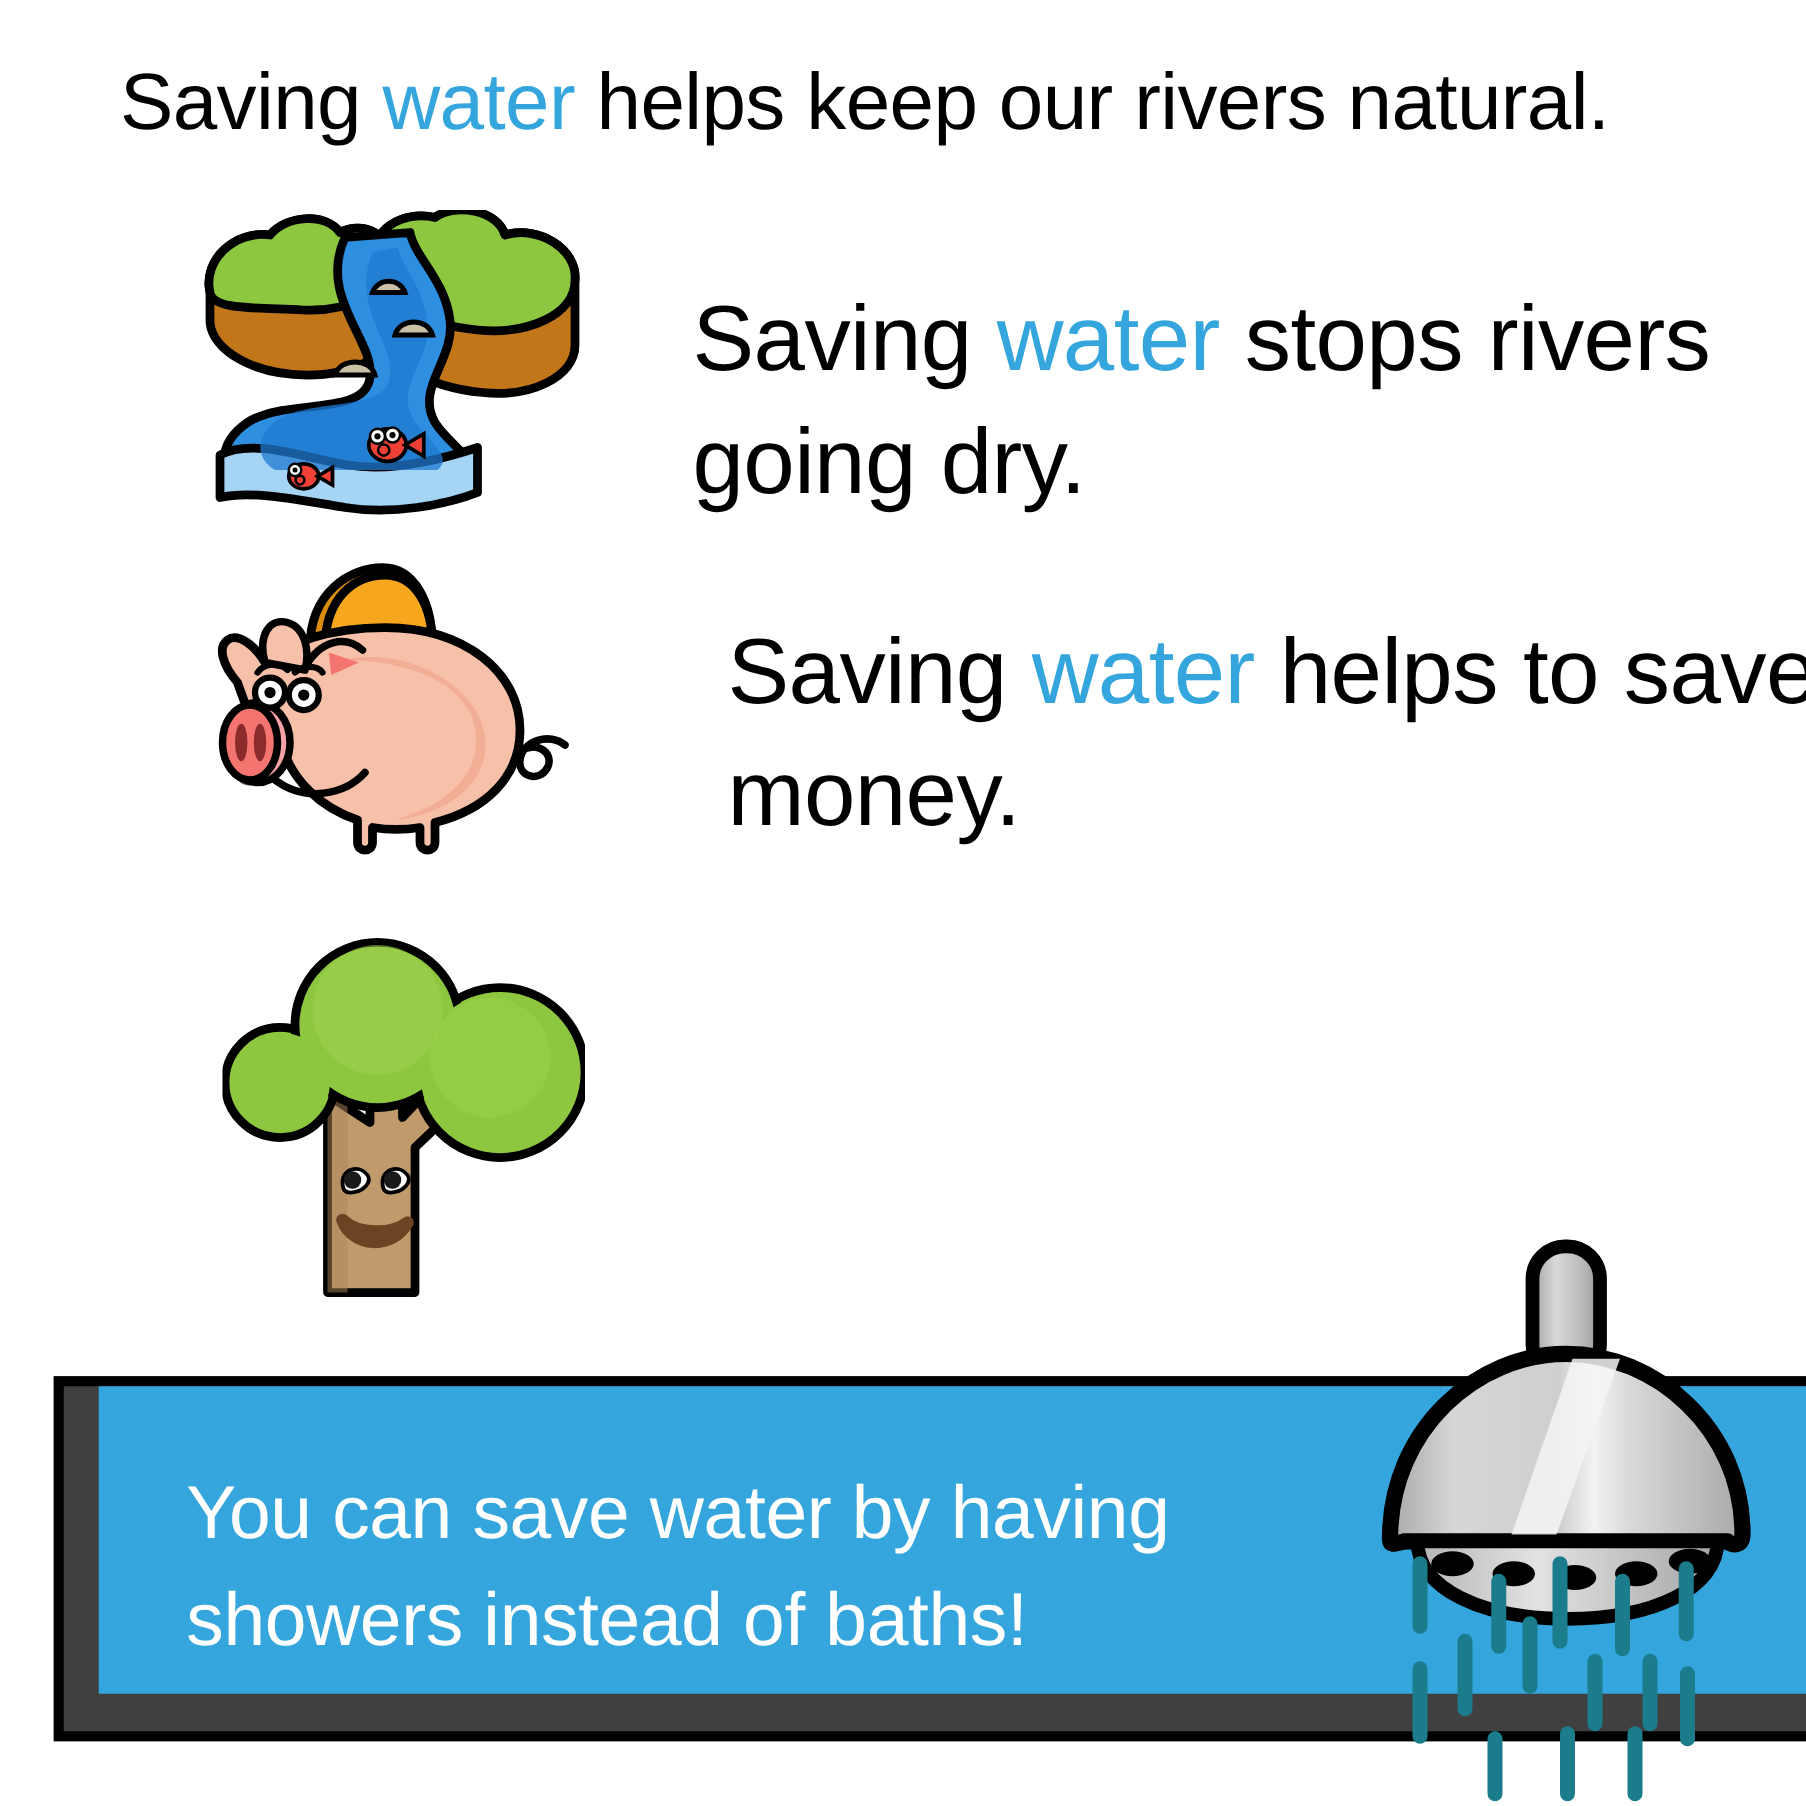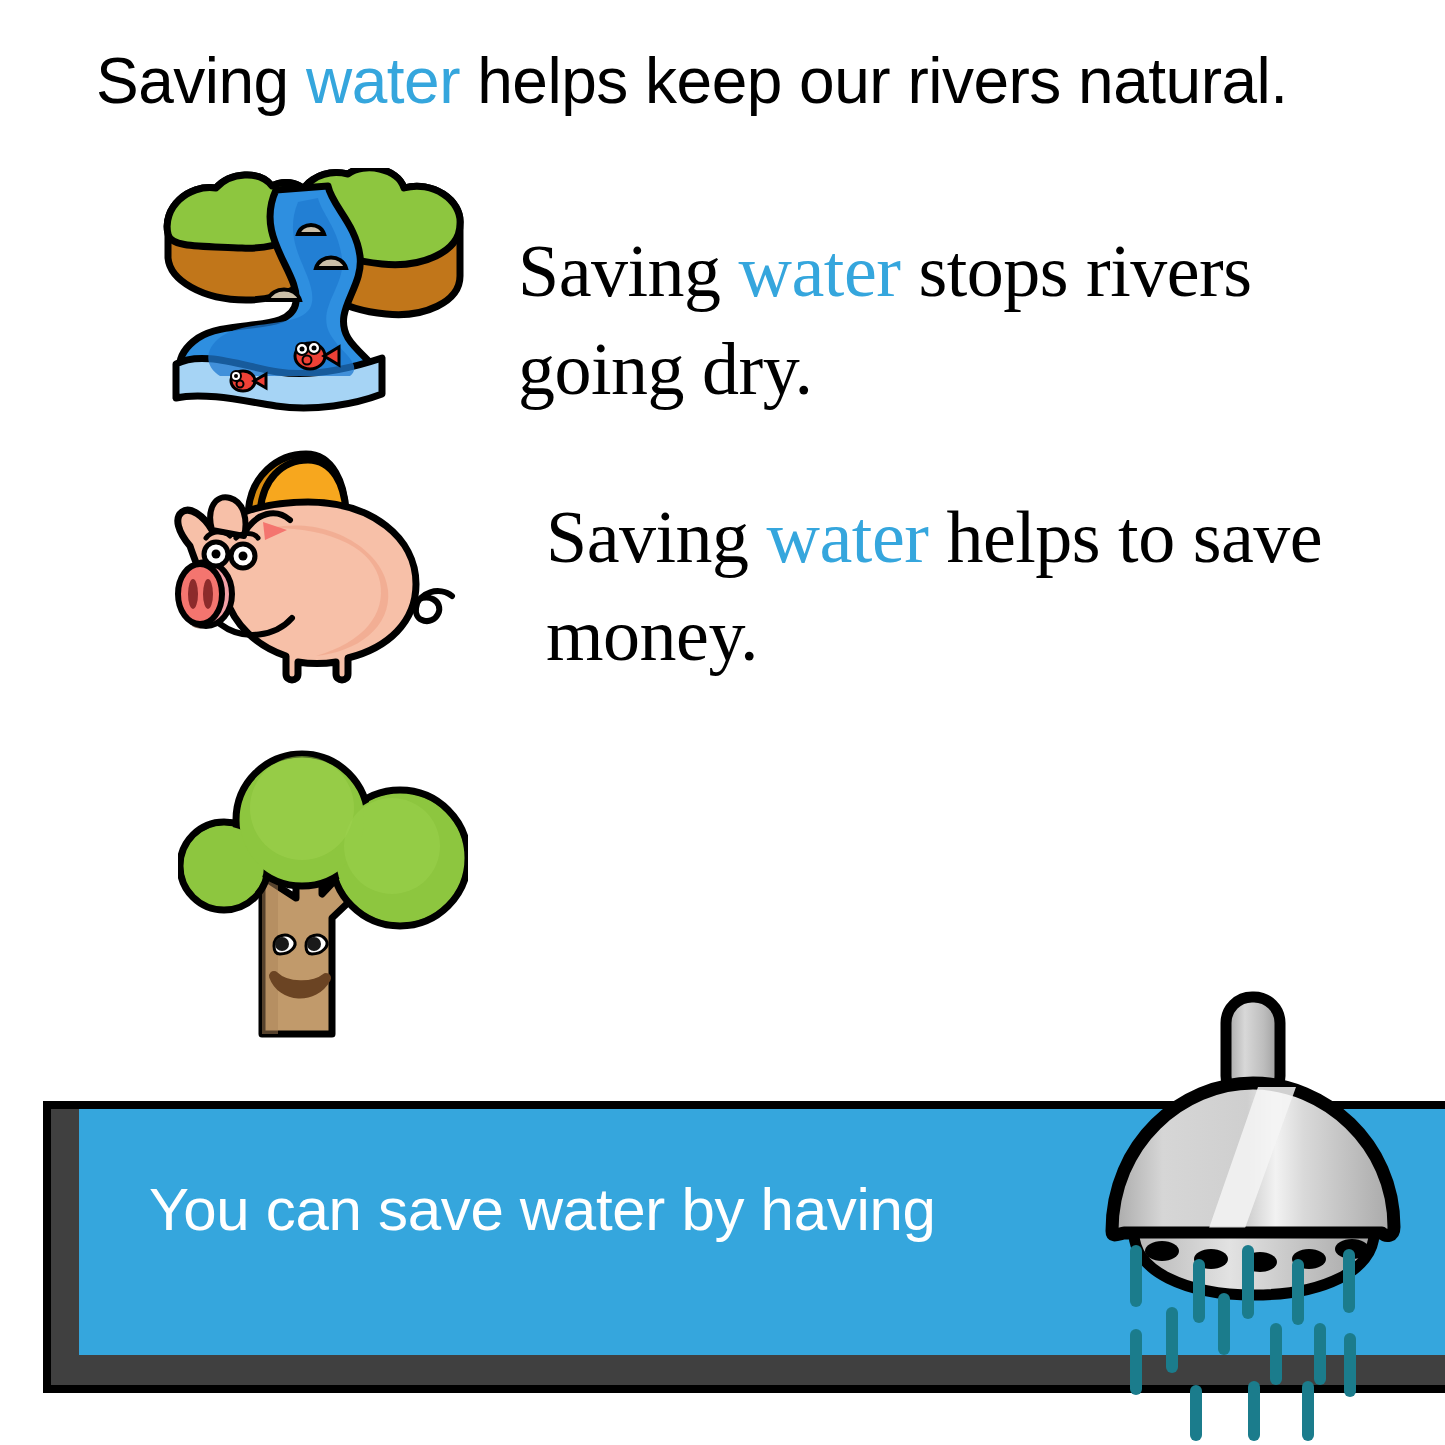--- a/index.html
+++ b/index.html
@@ -42,25 +42,26 @@
     left: 0;
     width: 1445px;
   }
   .row .art {
     position: absolute;
     left: 0;
     top: 0;
   }
   .row .copy {
     position: absolute;
-    font-family: Liberation Serif, serif;
+    font-family: Liberation Sans, sans-serif;
     color: #000000;
     font-size: 74px;
     line-height: 98px;
     letter-spacing: -0.5px;
+    margin-left: 36px;
   }
   .row .copy .kw { color: #35a6dd; }
 
   #row-river  { top: 160px;  height: 270px; }
   #row-river  .art  { left: 150px; top: 8px; }
   #row-river  .copy { left: 518px; top: 62px; width: 880px; }
 
   #row-piggy  { top: 440px;  height: 260px; }
   #row-piggy  .art  { left: 160px; top: 6px; }
   #row-piggy  .copy { left: 546px; top: 48px; width: 900px; }
@@ -261,20 +262,21 @@
 
         <path d="M96 228 C104 250 136 252 148 230 C136 240 108 240 96 228 Z" fill="#6b4423" stroke="#6b4423" stroke-width="10" stroke-linejoin="round"></path>
       </svg>
     </div>
   </div>
 
   <div id="banner">
     <div class="inner"></div>
     <div id="banner-text">
       <div>You can save water by having</div>
+      <div>showers instead of baths!</div>
     </div>
   </div>
 
   <div id="shower-art">
     <svg width="360" height="462" viewBox="0 0 360 462" xmlns="http://www.w3.org/2000/svg">
       <defs>
         <linearGradient id="domeGrad" x1="0" y1="0" x2="1" y2="0">
           <stop offset="0%" stop-color="#a8a8a8"></stop>
           <stop offset="18%" stop-color="#d6d6d6"></stop>
           <stop offset="48%" stop-color="#cfcfcf"></stop>

